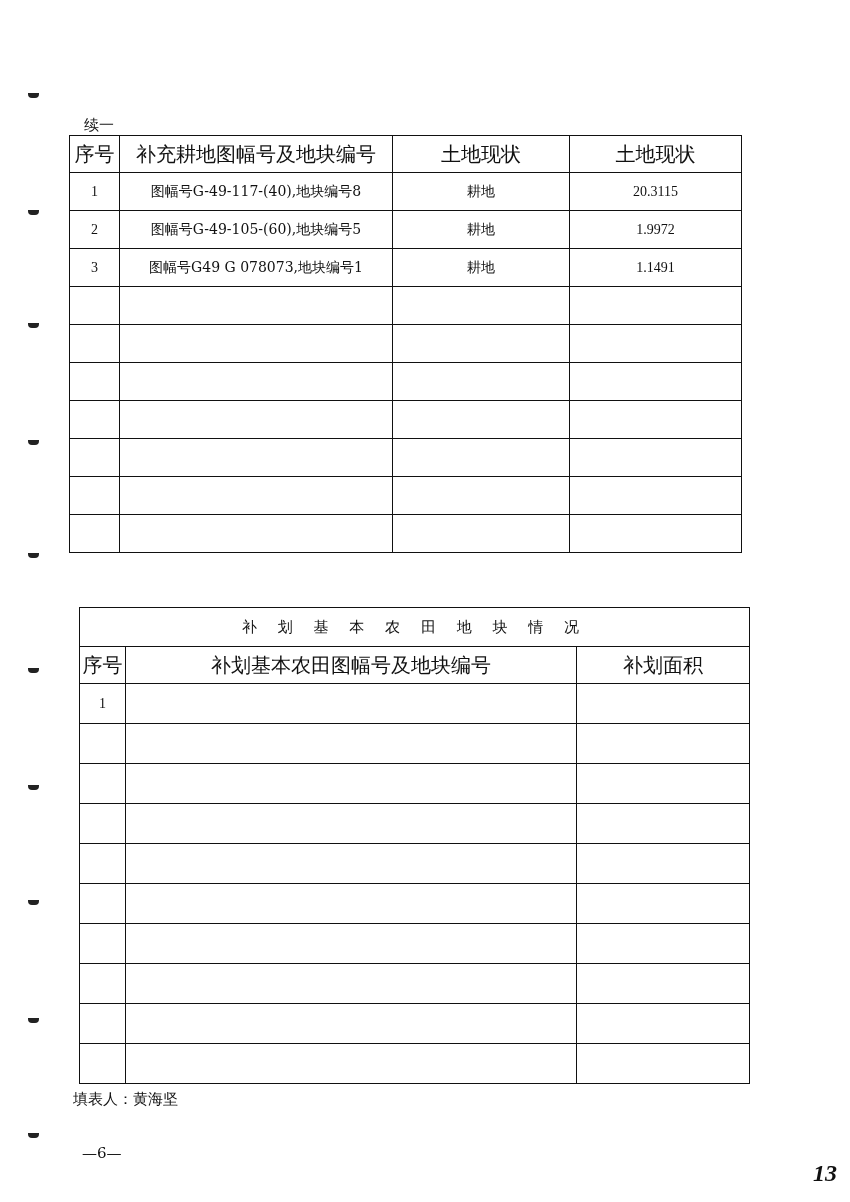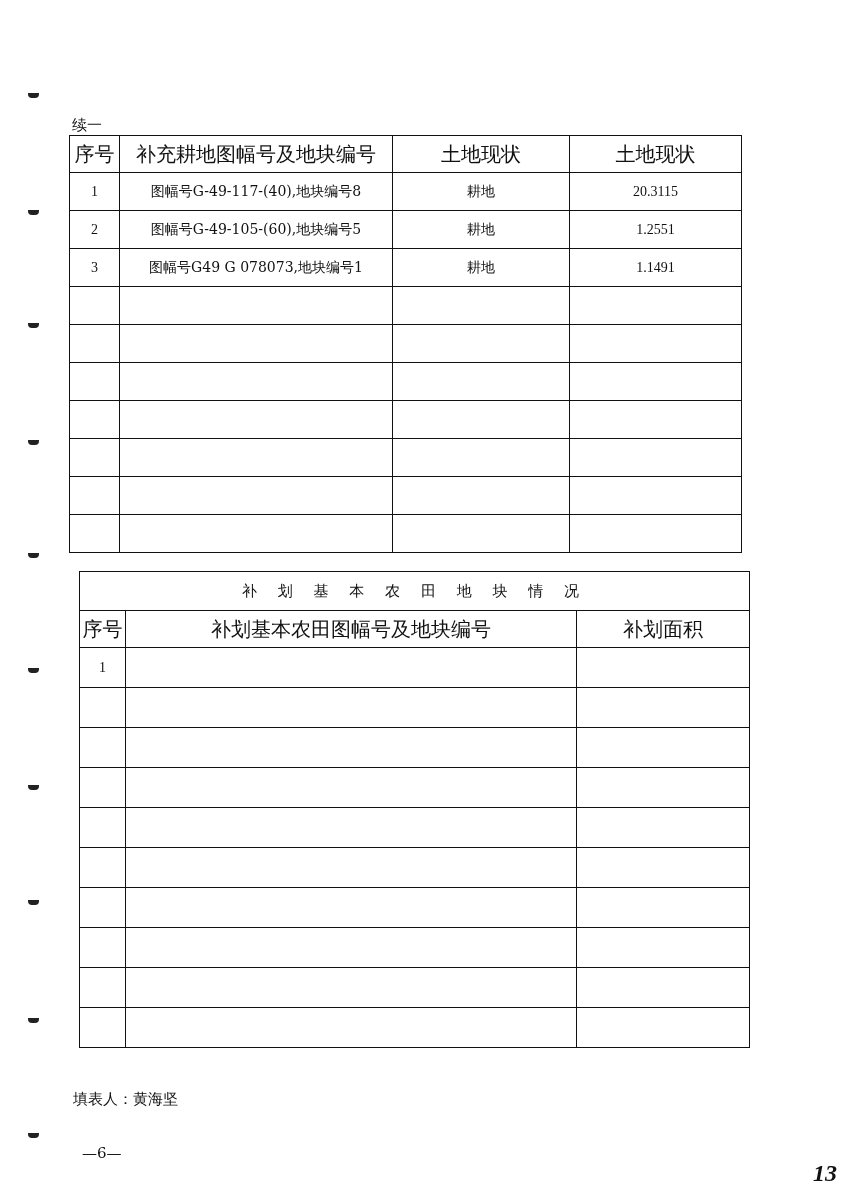--- a/index.html
+++ b/index.html
@@ -1,23 +1,23 @@
 <!DOCTYPE html>
 <html><head>
 <meta charset="utf-8">
 <style>
   html, body { margin:0; padding:0; }
   body { width:850px; height:1202px; background:#ffffff; position:relative; overflow:hidden;
          font-family:"DejaVu Serif", "Liberation Serif", serif; color:#111; }
   .abs { position:absolute; }
-  .continued { left:72px; top:116px; font-size:15px; }
+  .continued { left:84px; top:116px; font-size:15px; }
   table { border-collapse:collapse; position:absolute; table-layout:fixed; }
   td { border:1.6px solid #111; text-align:center; vertical-align:middle; font-size:14px; padding:0; }
   .t1 { left:69px; top:135px; width:672px; }
-  .t2 { left:79px; top:571px; width:670px; }
+  .t2 { left:79px; top:607px; width:670px; }
   .sec-title { letter-spacing:8px; font-size:15px; }
   .hdr { font-size:20px; }
   .mono { font-family:"Liberation Serif", "DejaVu Serif", serif; }
   .filler { left:73px; top:1090px; font-size:15px; }
   .pageno { left:82px; top:1144px; font-size:15px; }
   .stamp { left:813px; top:1160px; font-size:24px; font-weight:bold; font-style:italic; font-family:Liberation Serif, serif; }
   .mark { position:absolute; left:28px; width:11px; height:5px; background:#222; border-radius:0 0 4px 4px; }
 </style>
 </head>
 <body>
@@ -52,21 +52,21 @@
   <tr style="height:38px">
     <td class="mono">1</td>
     <td>图幅号G-49-117-(40),地块编号8</td>
     <td>耕地</td>
     <td class="mono">20.3115</td>
   </tr>
   <tr style="height:38px">
     <td class="mono">2</td>
     <td>图幅号G-49-105-(60),地块编号5</td>
     <td>耕地</td>
-    <td class="mono">1.2551</td>
+    <td class="mono">1.9972</td>
   </tr>
   <tr style="height:38px">
     <td class="mono">3</td>
     <td>图幅号G49 G 078073,地块编号1</td>
     <td>耕地</td>
     <td class="mono">1.1491</td>
   </tr>
   <tr style="height:38px">
     <td></td>
     <td></td>

